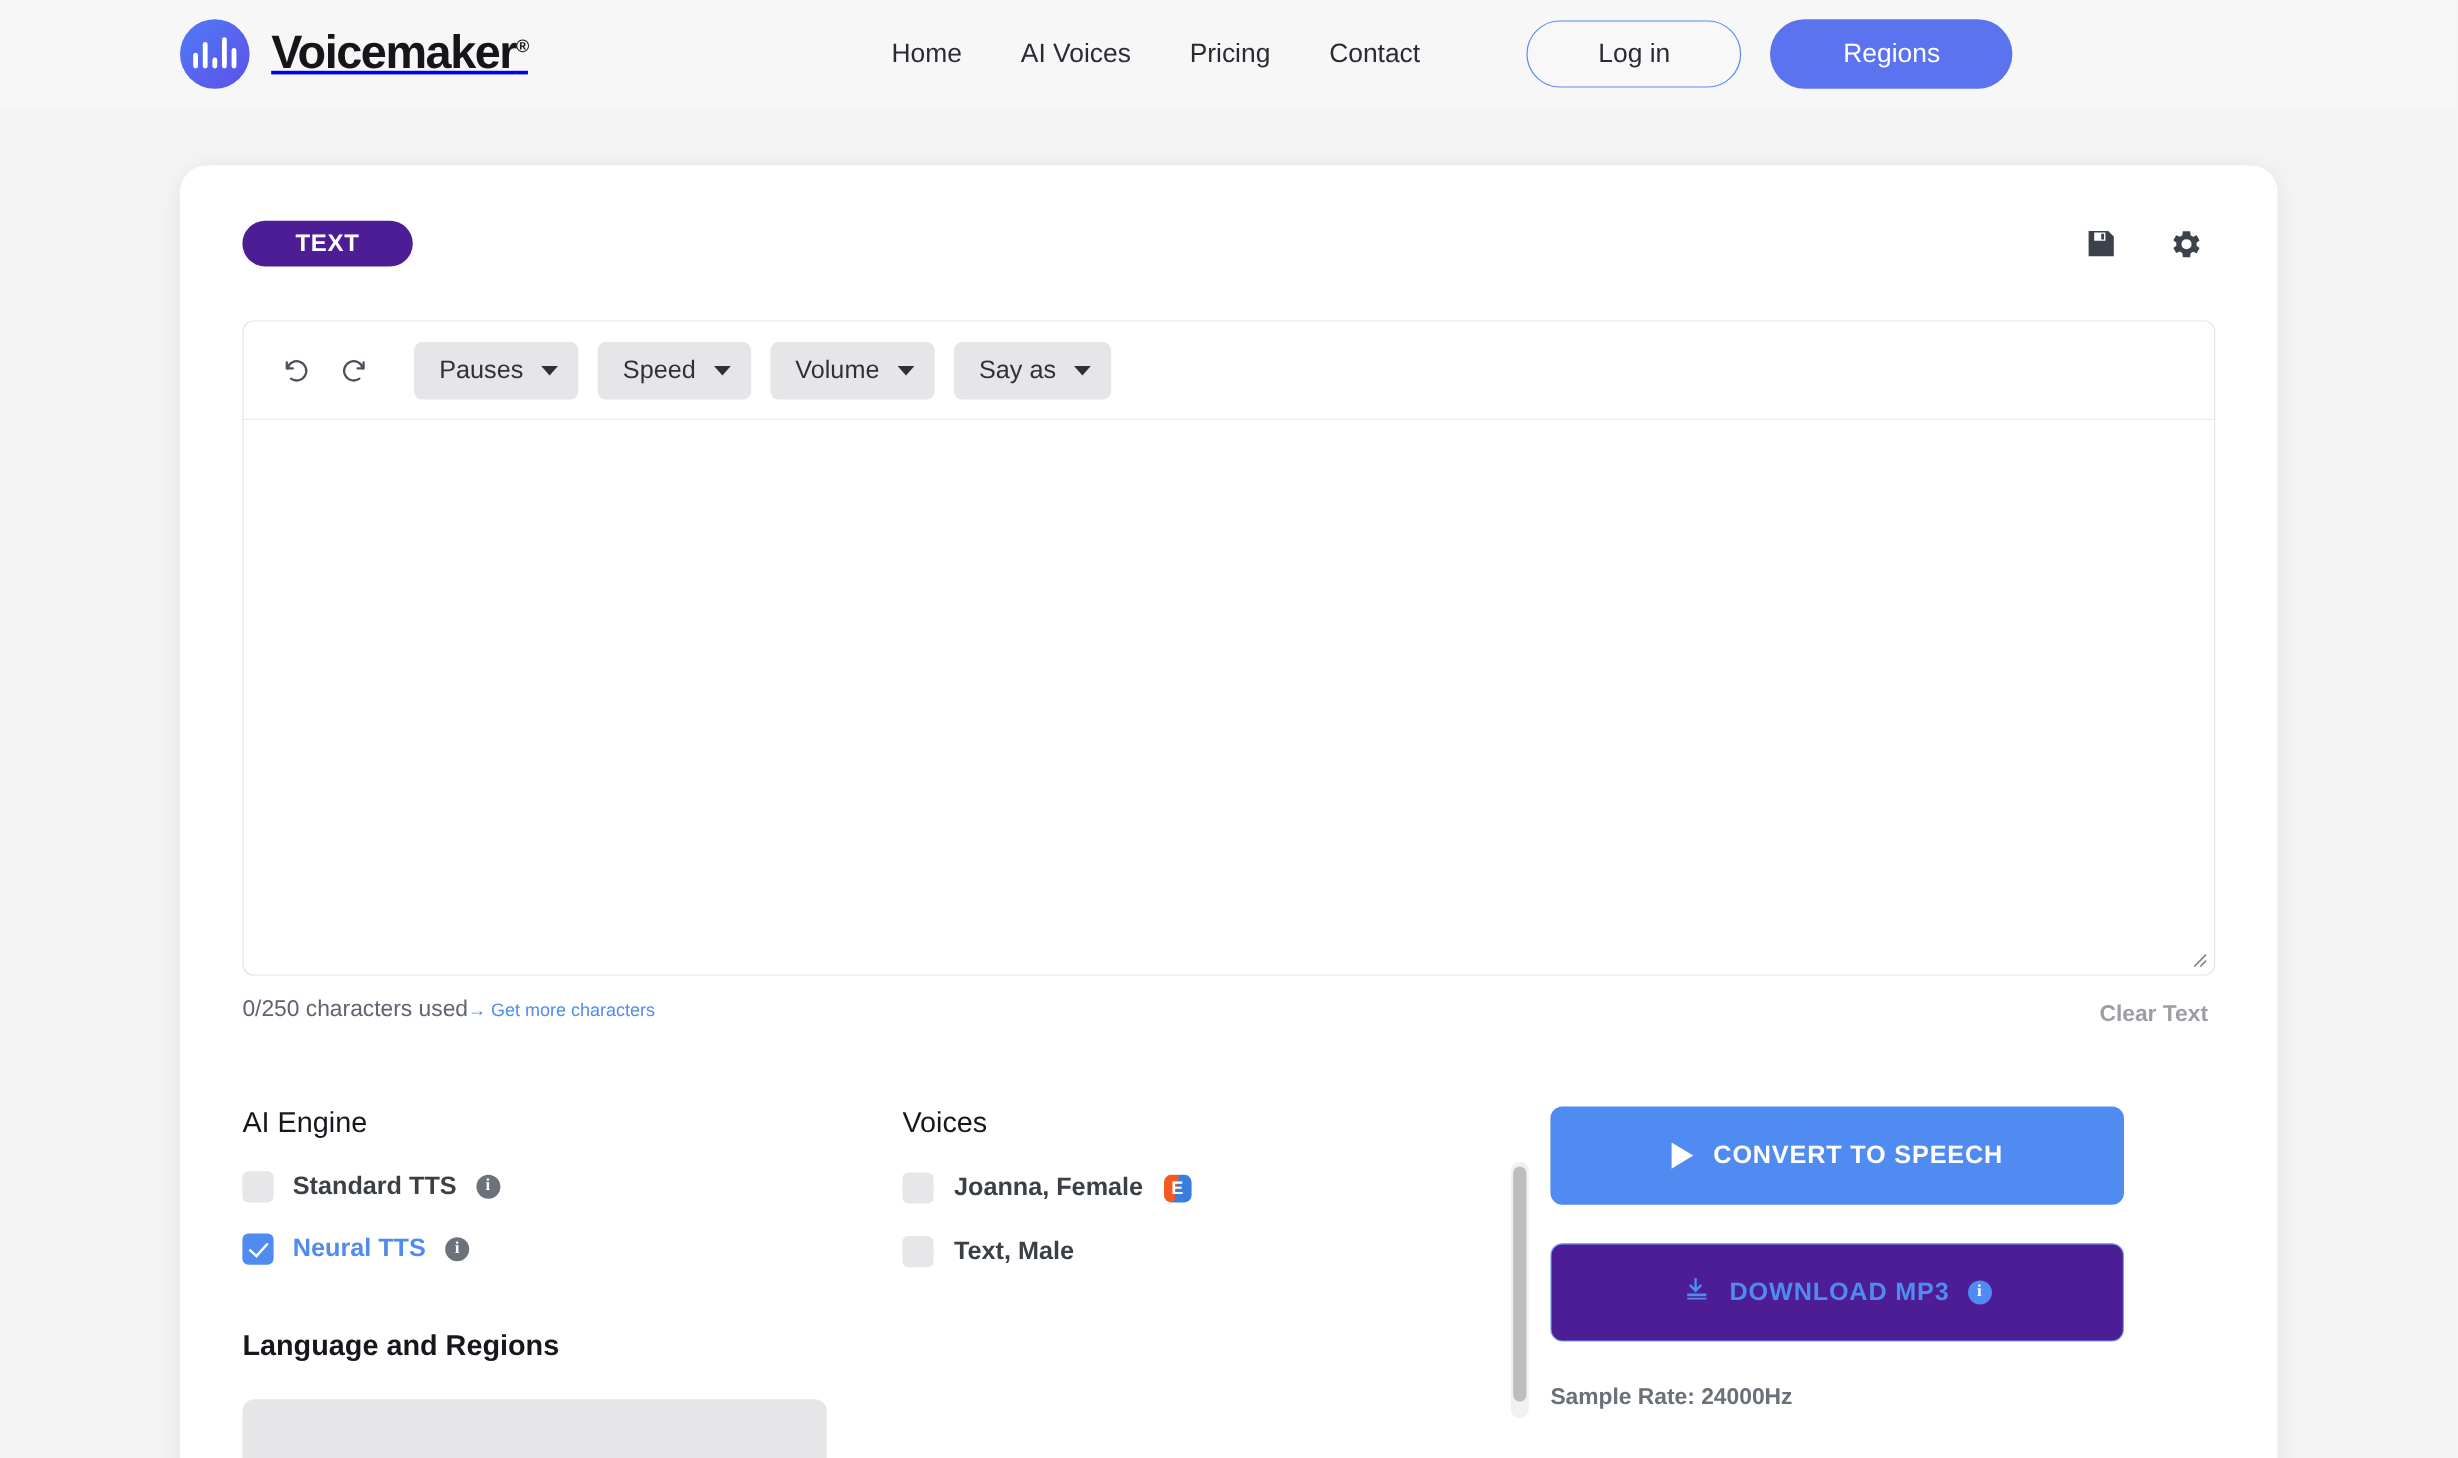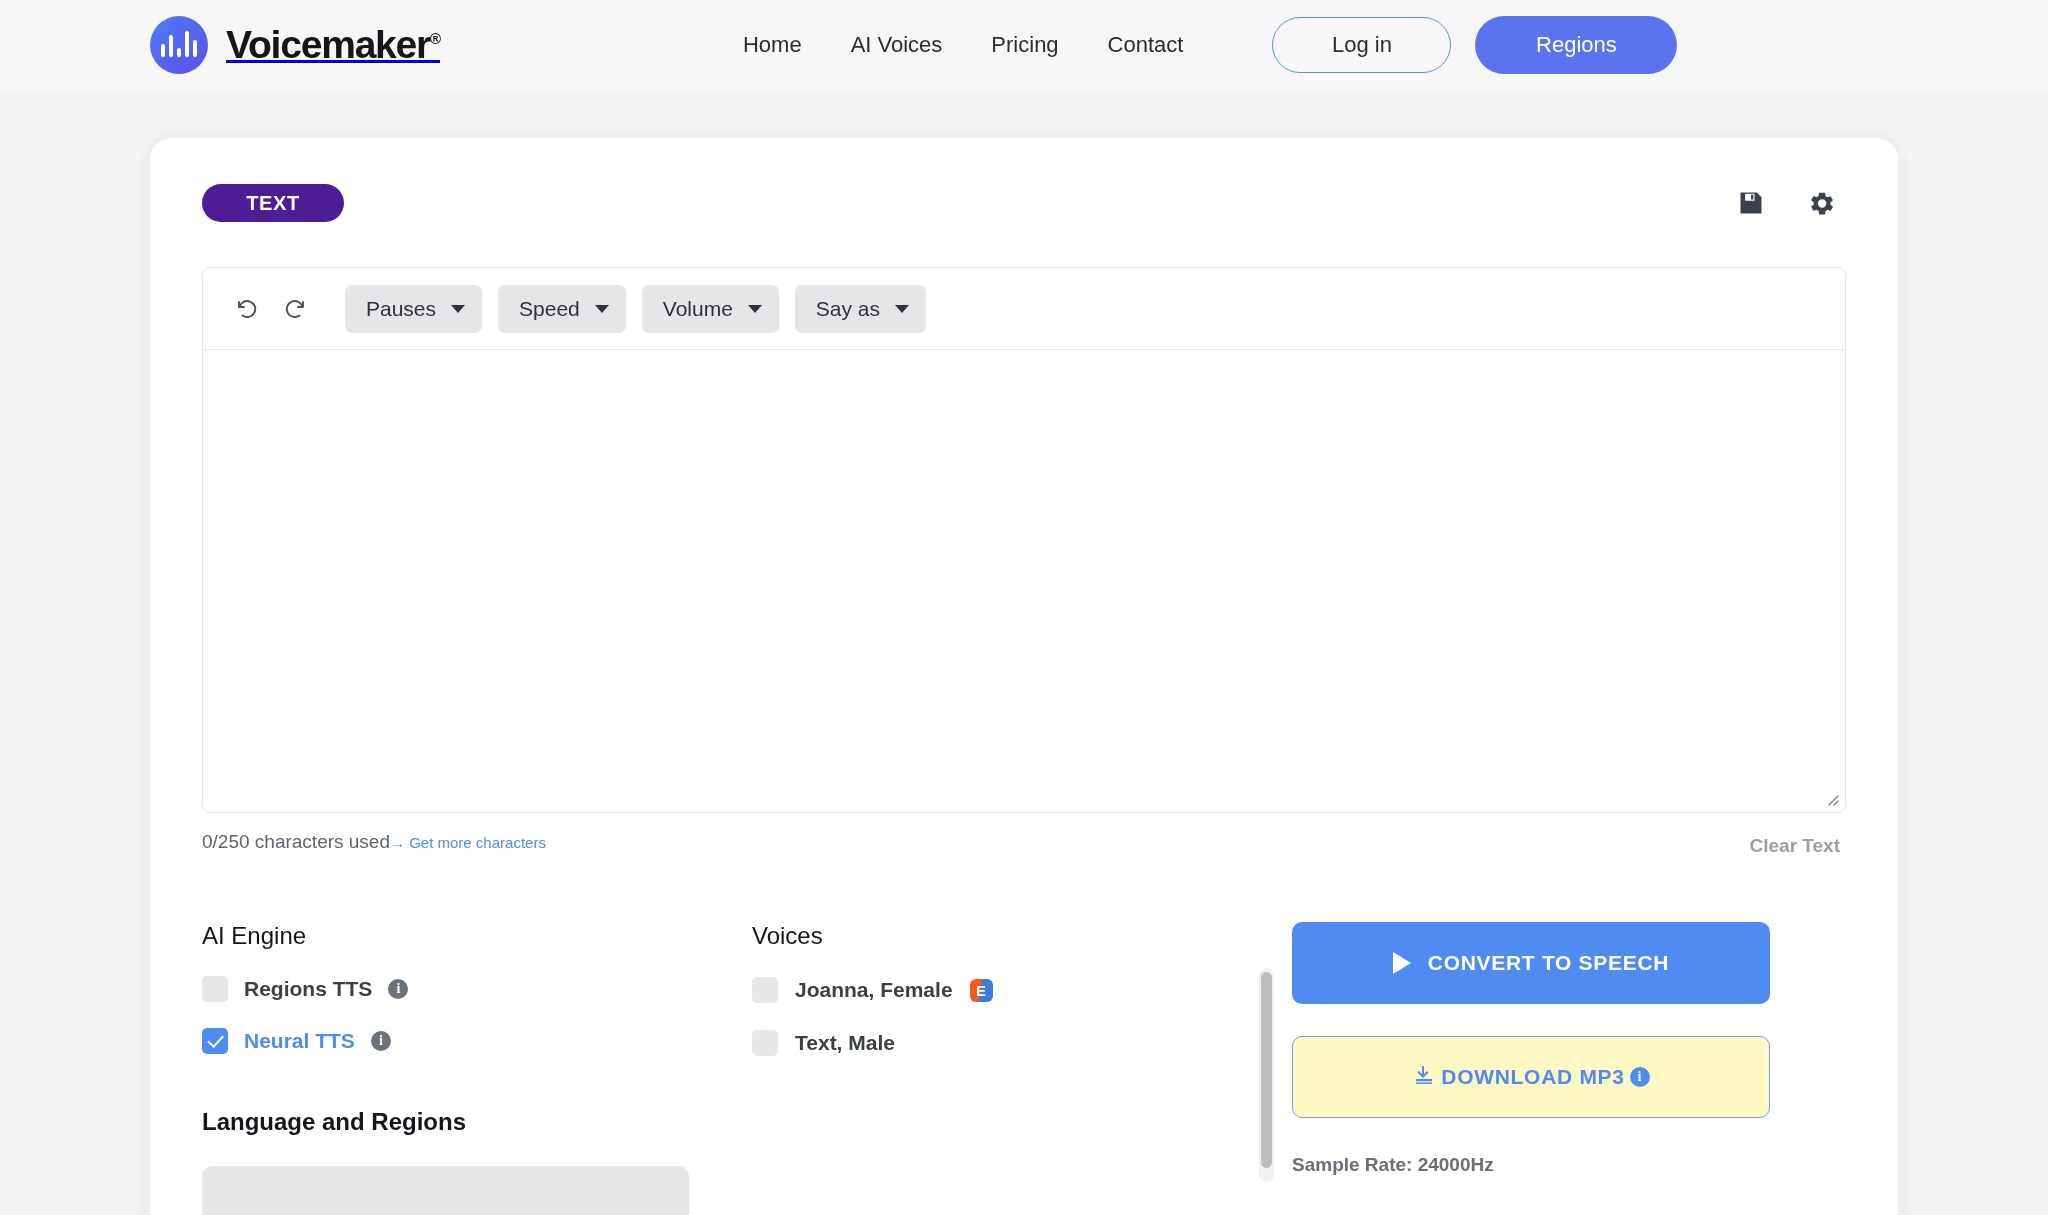--- a/index.html
+++ b/index.html
@@ -172,24 +172,24 @@
   
   .actions-col { padding-left: 10px; }
   .btn-convert {
     width: 478px; height: 82px; border-radius: 10px; border: none;
     background: #4f8bf0; color: #fff; font-size: 21px; font-weight: 700;
     letter-spacing: .7px; cursor: pointer; font-family: inherit;
     display: flex; align-items: center; justify-content: center; gap: 17px;
   }
   .btn-download {
     width: 478px; height: 82px; border-radius: 10px;
-    border: 1.8px solid #6ba1f2; background: #fef9c3; color: #4f8bf0;
+    border: 1.8px solid #6ba1f2; background: #4c1d95; color: #4f8bf0;
     font-size: 21px; font-weight: 700; letter-spacing: .7px; cursor: pointer;
     font-family: inherit; margin-top: 32px;
-    display: flex; align-items: center; justify-content: center; gap: 5px;
+    display: flex; align-items: center; justify-content: center; gap: 15px;
   }
   .btn-download .info-dot { background: #4f8bf0; }
   .sample-rate { margin-top: 36px; font-size: 19px; font-weight: 700; color: #6a6f78; }
   .play-tri {
     width: 0; height: 0; border-top: 11px solid transparent;
     border-bottom: 11px solid transparent; border-left: 18px solid #fff;
   }
 </style>
 </head>
 <body>
@@ -289,21 +289,21 @@
     <span class="clear-text">Clear Text</span>
   </div>
 
   <div class="panels">
 
     <div class="engine-col">
       <h3 class="panel-title">AI Engine</h3>
 
       <div class="opt-row">
         <span class="cbx"></span>
-        <span class="opt-label">Regions TTS</span>
+        <span class="opt-label">Standard TTS</span>
         <span class="info-dot">i</span>
       </div>
 
       <div class="opt-row">
         <span class="cbx on"></span>
         <span class="opt-label sel">Neural TTS</span>
         <span class="info-dot">i</span>
       </div>
 
       <h3 class="sub-title">Language and Regions</h3>

